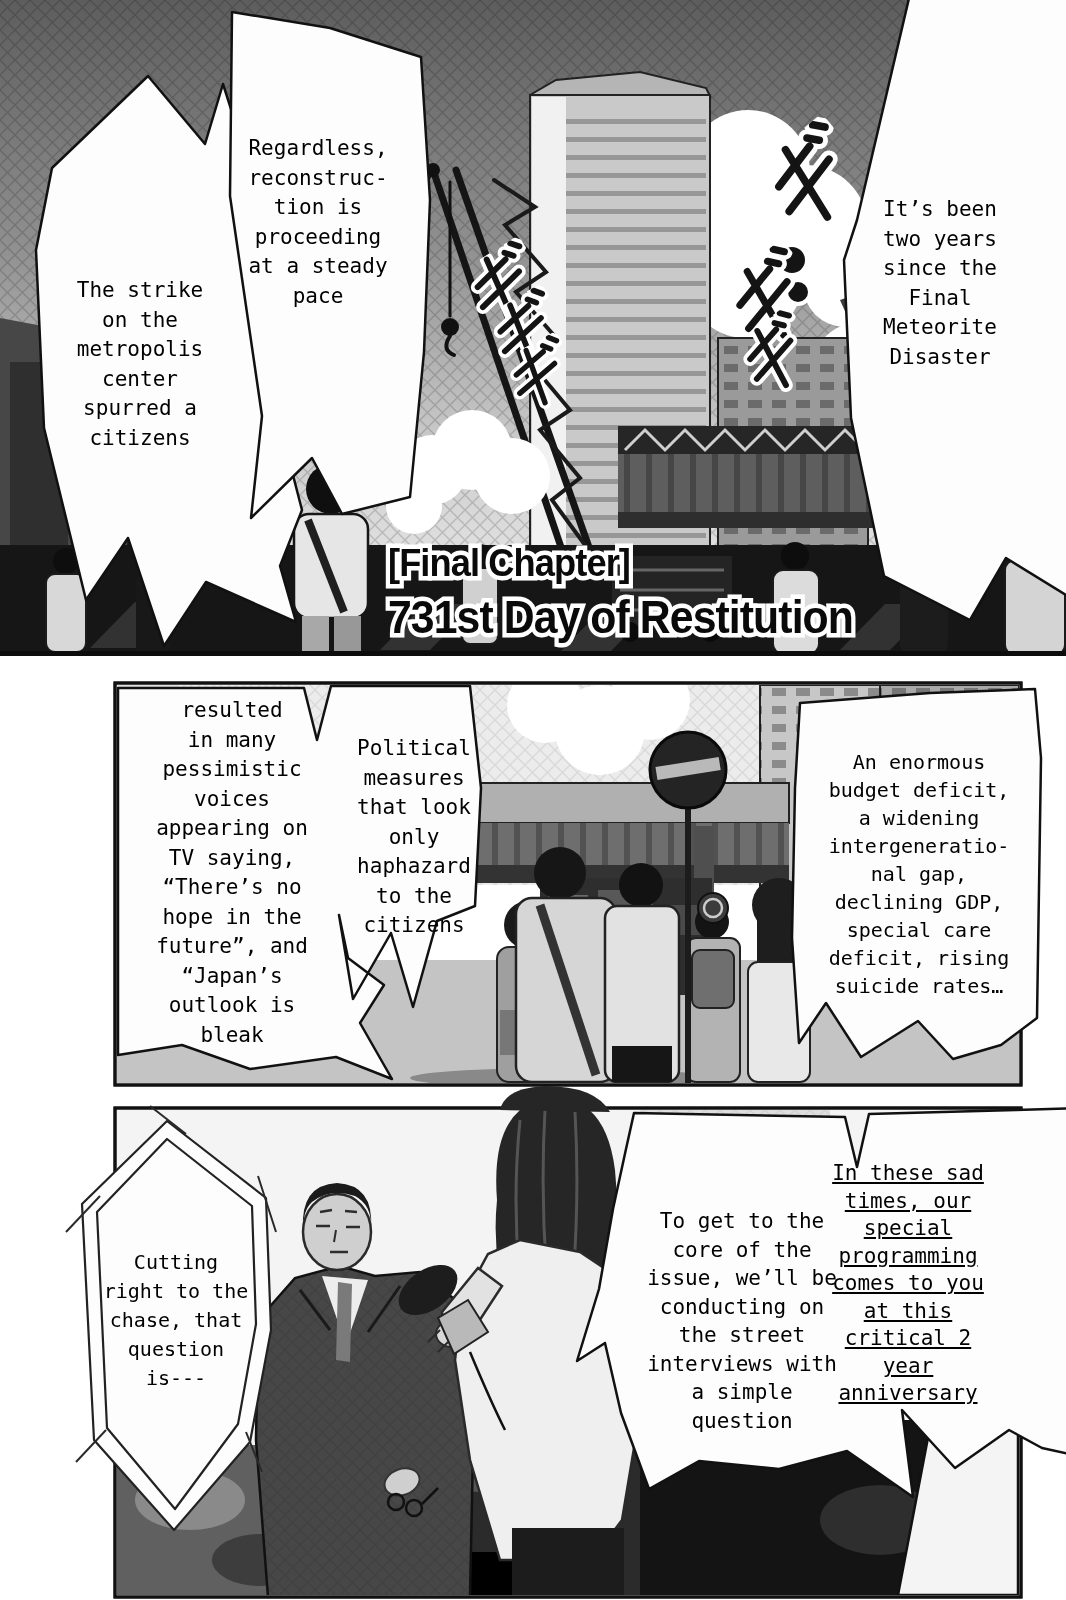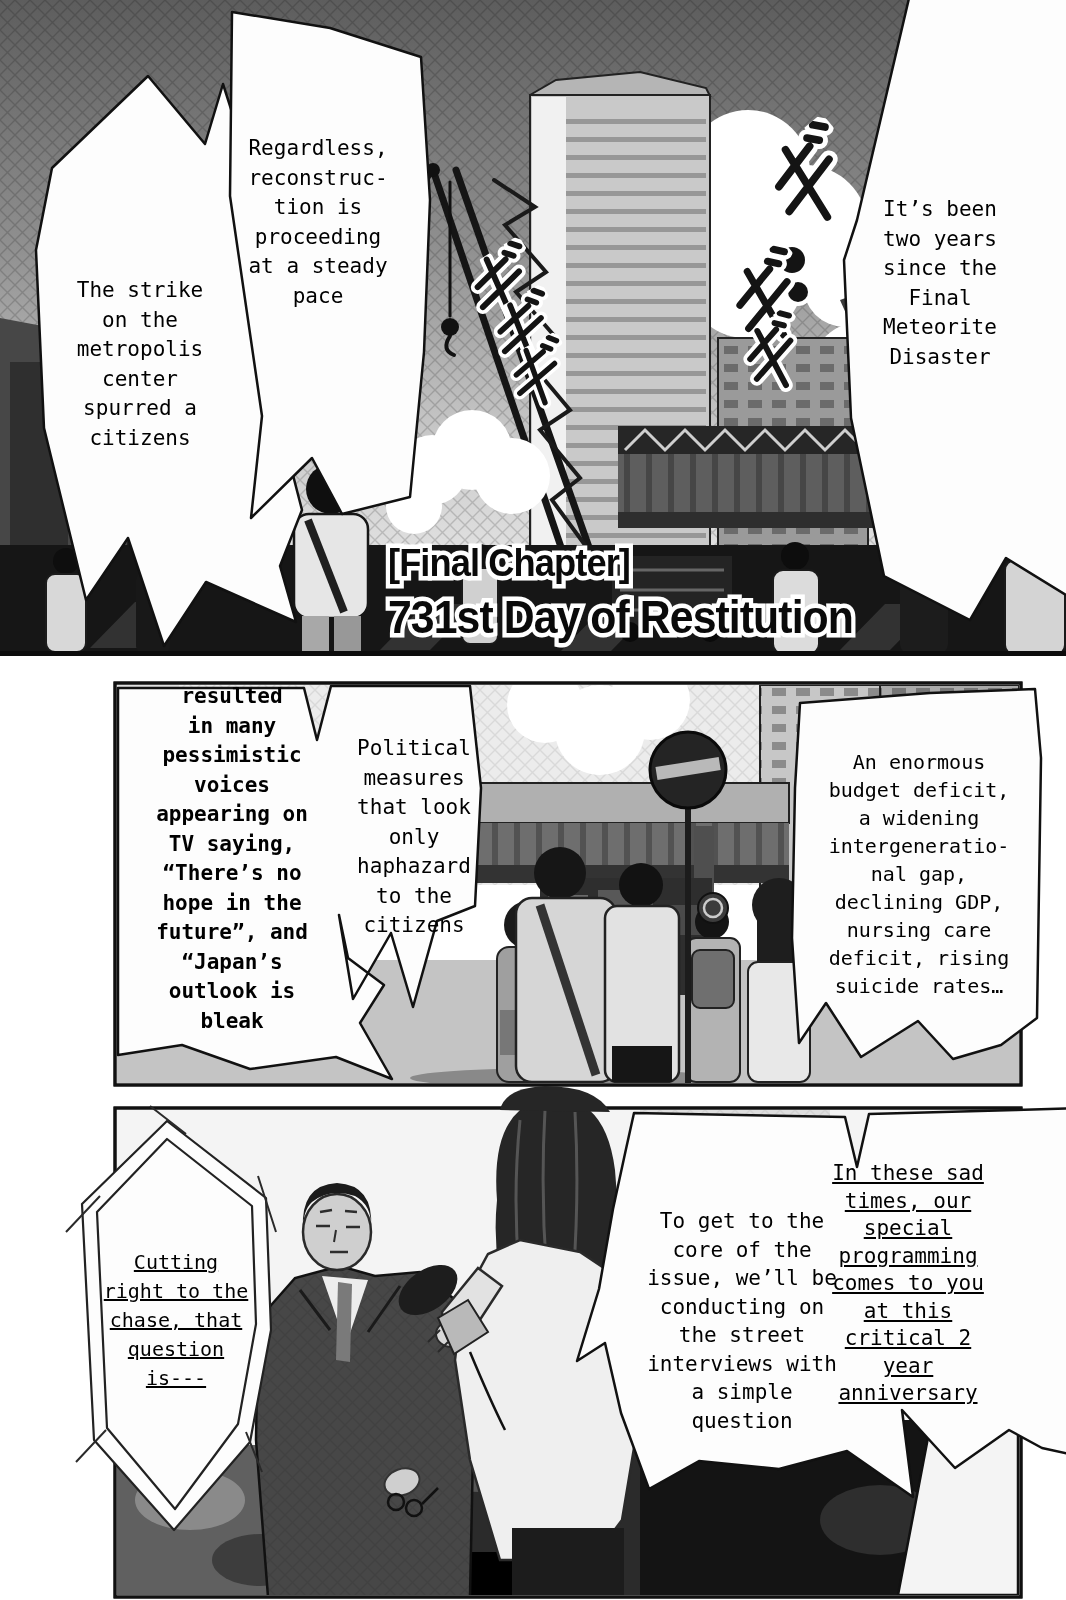--- a/index.html
+++ b/index.html
@@ -8,21 +8,21 @@
     background:#ffffff;overflow:hidden;
     font-family:"DejaVu Sans Mono","Liberation Mono",monospace;
   }
   .art{position:absolute;left:0;top:0;width:1066px;height:1600px;display:block;}
   .dlg{
     position:absolute;text-align:center;white-space:pre-line;
     color:#000000;font-size:21px;line-height:29.5px;letter-spacing:0px;
     z-index:30;
   }
   .dlg.small{font-size:20px;line-height:28px;}
-  .dlg.g{font-size:20px;line-height:29px;text-decoration:underline;}
+  .dlg.g{font-size:20px;line-height:29px;}
   .dlg.h{line-height:28.5px;text-align:center;}
   .dlg.i{line-height:27.5px;}
   .title-wrap{
     position:absolute;left:388px;top:541px;z-index:40;
     font-family:"Liberation Sans","DejaVu Sans",sans-serif;
     font-weight:bold;color:#0a0a0a;
     transform:scaleX(0.93);transform-origin:left top;
     letter-spacing:-1px;white-space:nowrap;
   }
   .title-line{position:relative;display:block;}
@@ -343,21 +343,21 @@
 at a steady
 pace</div>
 
 <div class="dlg" style="left:830px;top:195px;width:220px;">It’s been
 two years
 since the
 Final
 Meteorite
 Disaster</div>
 
-<div class="dlg" style="left:122px;top:682px;width:220px;font-weight:bold;">resulted
+<div class="dlg" style="left:122px;top:696px;width:220px;">resulted
 in many
 pessimistic
 voices
 appearing on
 TV saying,
 “There’s no
 hope in the
 future”, and
 “Japan’s
 outlook is
@@ -370,21 +370,21 @@
 haphazard
 to the
 citizens</div>
 
 <div class="dlg small" style="left:797px;top:748px;width:244px;">An enormous
 budget deficit,
 a widening
 intergeneratio-
 nal gap,
 declining GDP,
-nursing care
+special care
 deficit, rising
 suicide rates…</div>
 
 <div class="dlg g" style="left:66px;top:1248px;width:220px;">Cutting
 right to the
 chase, that
 question
 is---</div>
 
 <div class="dlg h" style="left:630px;top:1207px;width:224px;">To get to the

